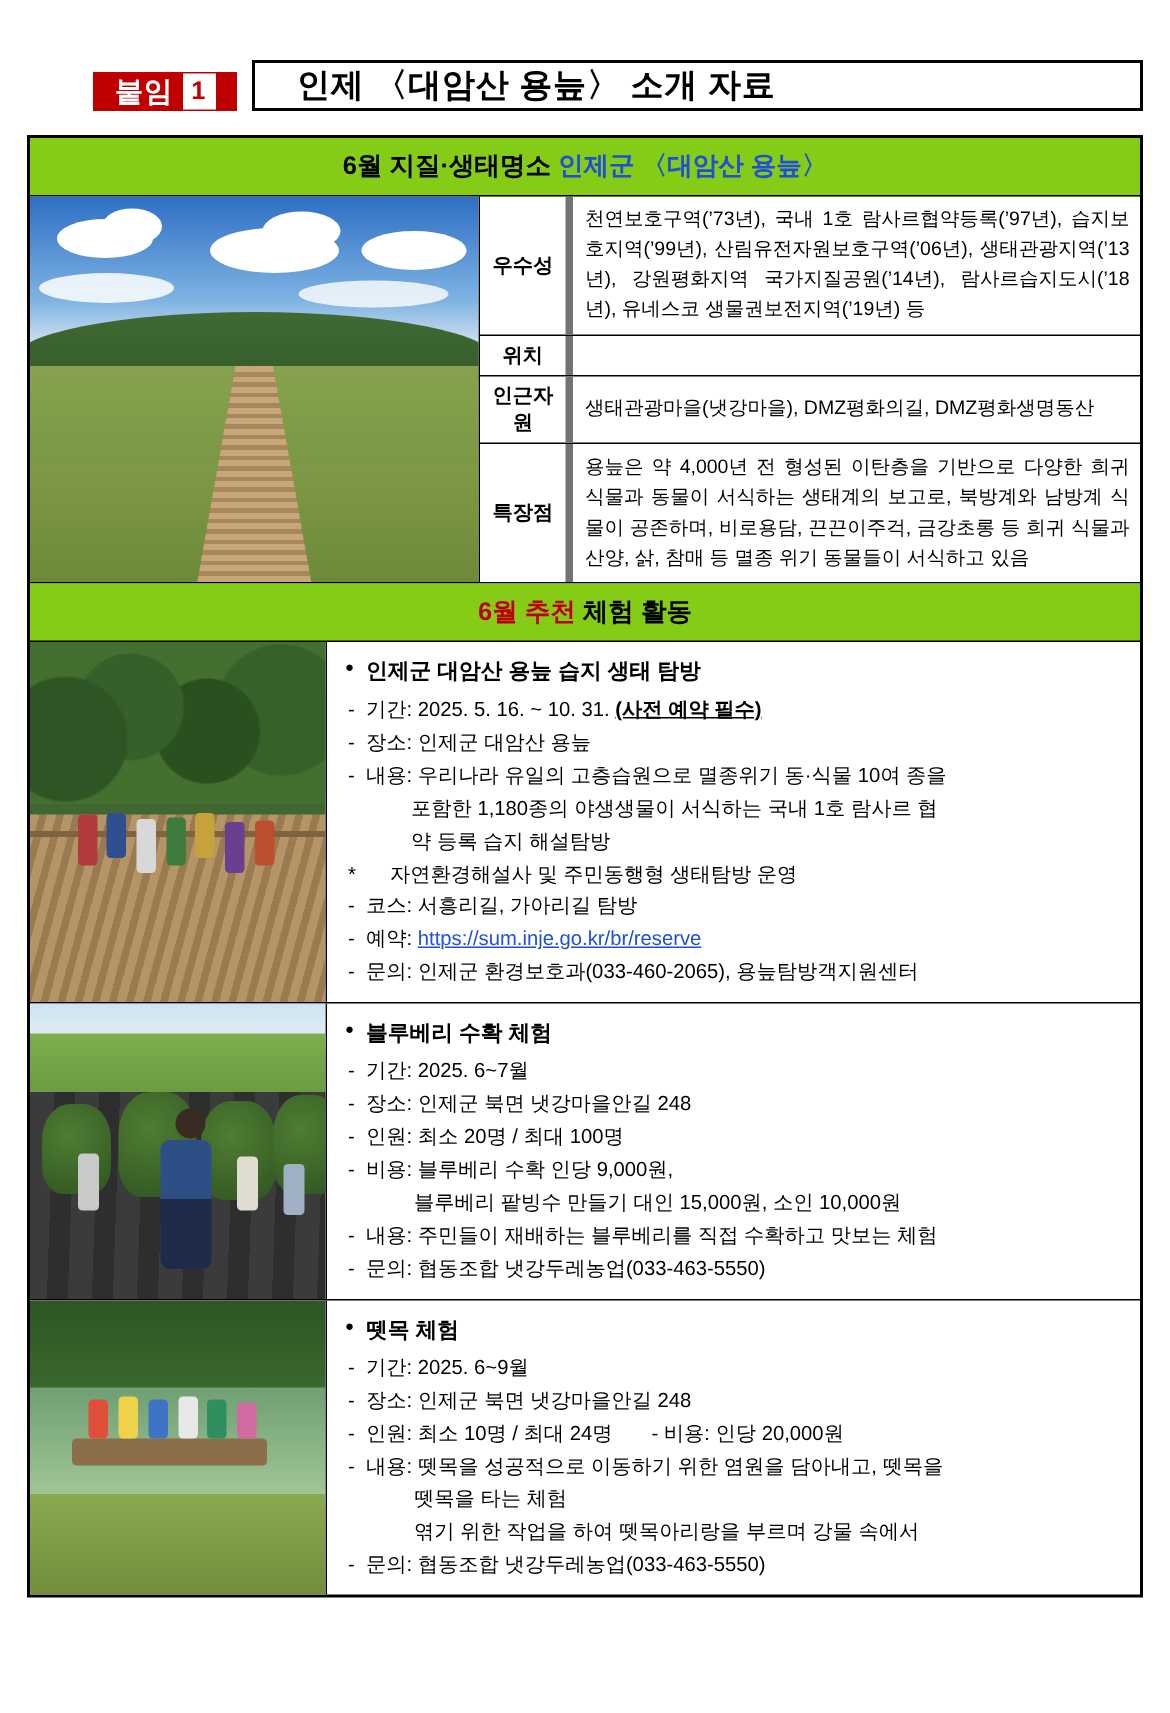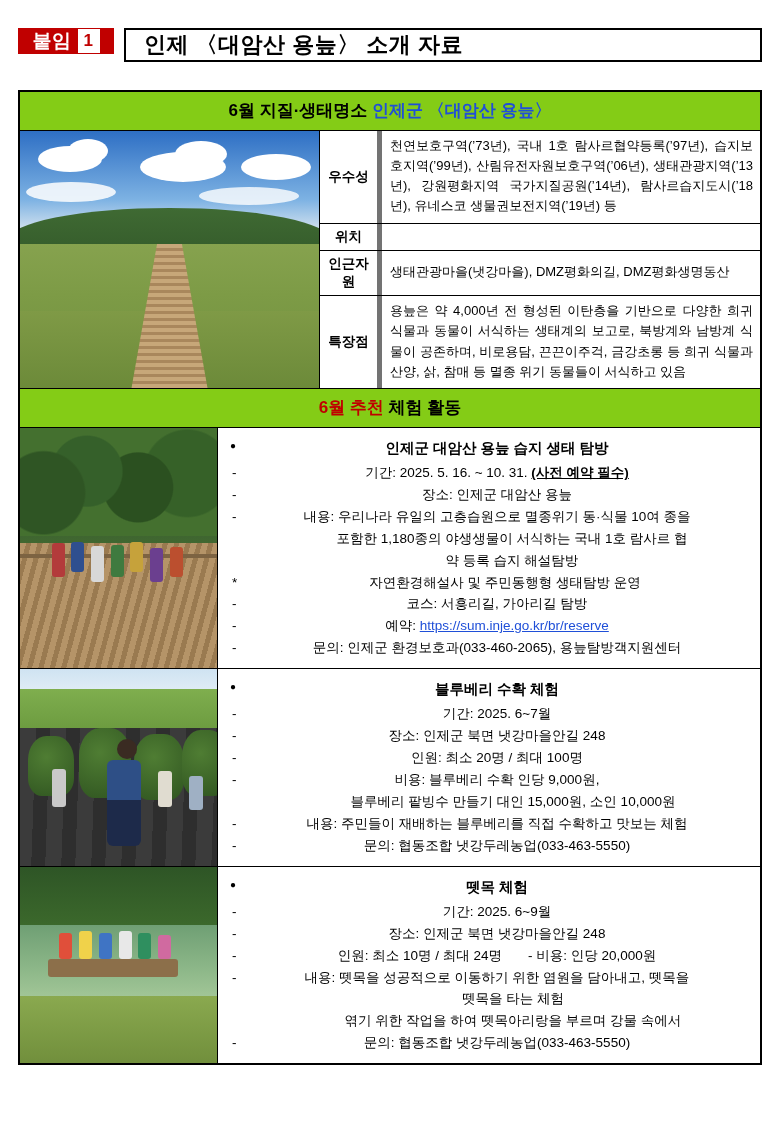--- a/index.html
+++ b/index.html
@@ -17,24 +17,25 @@
   .page {
     width: 780px;
     height: 1142px;
     padding: 28px 18px 10px 18px;
     position: relative;
   }
 
   
   .header-row {
     display: flex;
-    align-items: flex-start;
+    align-items: flex-end;
     gap: 10px;
     height: 46px;
     margin-bottom: 16px;
+    margin-left: 44px;
   }
   .attach-badge {
     background: #c00000;
     color: #fff;
     font-size: 19px;
     font-weight: bold;
     display: flex;
     align-items: center;
     justify-content: center;
     gap: 6px;
@@ -51,21 +52,21 @@
     align-items: center;
     justify-content: center;
     font-size: 17px;
     font-weight: bold;
   }
   .title-box {
     flex: 1;
     border: 2px solid #000;
     display: flex;
     align-items: center;
-    padding-left: 18px;
+    padding-left: 28px;
     font-size: 22px;
     font-weight: bold;
     letter-spacing: 0.5px;
   }
 
   
   .doc {
     border: 2px solid #000;
     width: 744px;
   }
@@ -119,21 +120,20 @@
     line-height: 1.55;
     padding: 5px 7px 6px 8px;
     text-align: justify;
   }
   .info-value.center { display: flex; align-items: center; }
 
   
   .act-row {
     display: flex;
     border-bottom: 1.5px solid #000;
-    text-align: center;
   }
   .act-row:last-child { border-bottom: none; }
   .act-photo {
     width: 198px;
     flex: 0 0 198px;
     border-right: 1.5px solid #000;
     overflow: hidden;
     position: relative;
   }
   .act-body {

